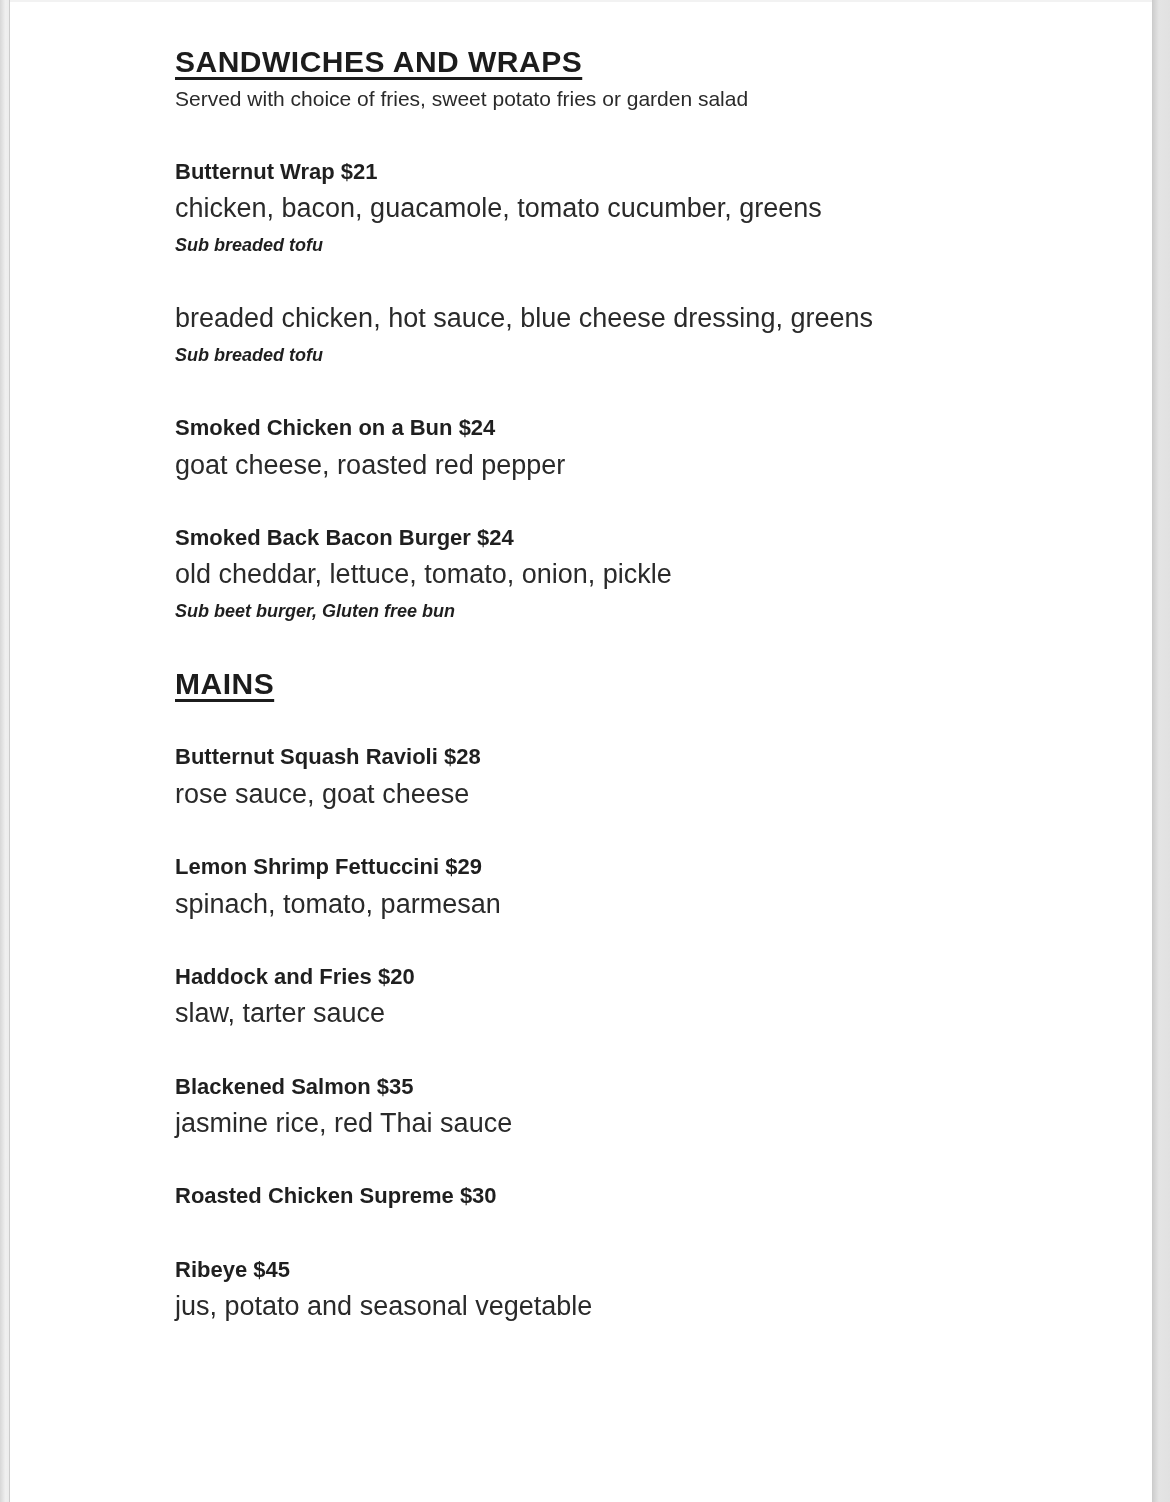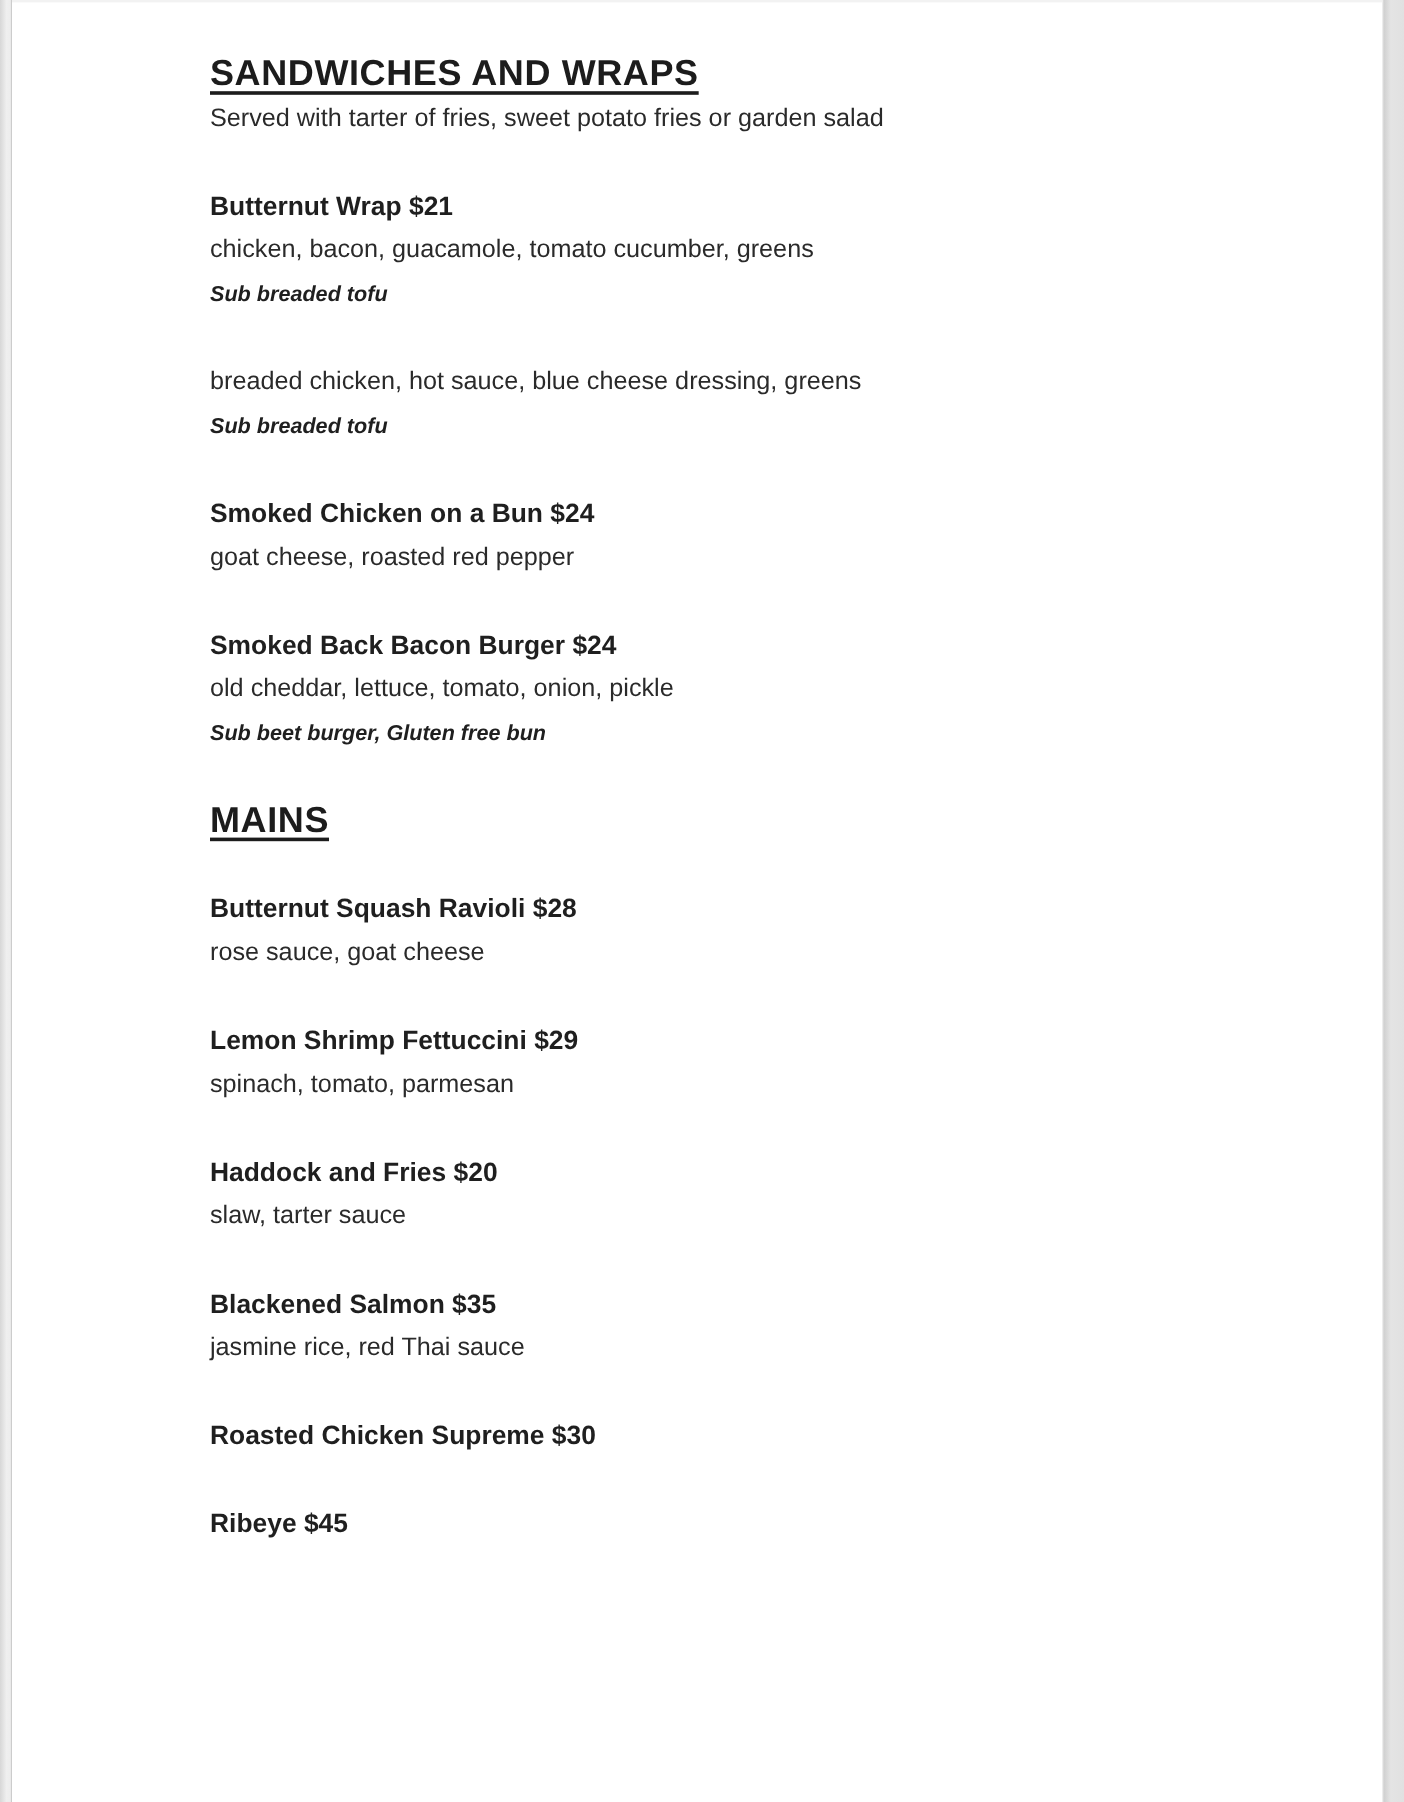--- a/index.html
+++ b/index.html
@@ -40,34 +40,34 @@
     letter-spacing: 0.5px;
     color: #1c1c1c;
     text-decoration: underline;
     text-decoration-thickness: 2.5px;
     text-underline-offset: 5px;
   }
   .subtitle   { font-size: 21px; color: #2a2a2a; }
   .menu-item  { margin-top: 36.6px; }
   .section-mains { margin-top: 36.6px; }
   .item-title { font-size: 22px; font-weight: bold; color: #1f1f1f; }
-  .item-desc  { font-size: 21px; color: #2a2a2a; }
+  .item-desc  { font-size: 27px; color: #2a2a2a; }
   .item-note  { font-size: 18px; font-weight: bold; font-style: italic; color: #1f1f1f; }
 </style>
 </head>
 <body>
 
 <div class="edge edge-left"></div>
 <div class="edge edge-right"></div>
 
 <div class="page">
 
   <section>
     <h2 class="section-title line">SANDWICHES AND WRAPS</h2>
-    <p class="subtitle line">Served with tarter of fries, sweet potato fries or garden salad</p>
+    <p class="subtitle line">Served with choice of fries, sweet potato fries or garden salad</p>
 
     <div class="menu-item">
       <p class="item-title line"><span>Butternut Wrap</span> <span>$21</span></p>
       <p class="item-desc line">chicken, bacon, guacamole, tomato cucumber, greens</p>
       <p class="item-note line">Sub breaded tofu</p>
     </div>
 
     <div class="menu-item">
       <p class="item-desc line">breaded chicken, hot sauce, blue cheese dressing, greens</p>
       <p class="item-note line">Sub breaded tofu</p>
@@ -107,16 +107,17 @@
       <p class="item-title line"><span>Blackened Salmon</span> <span>$35</span></p>
       <p class="item-desc line">jasmine rice, red Thai sauce</p>
     </div>
 
     <div class="menu-item">
       <p class="item-title line"><span>Roasted Chicken Supreme</span> <span>$30</span></p>
     </div>
 
     <div class="menu-item">
       <p class="item-title line"><span>Ribeye</span> <span>$45</span></p>
+      <p class="item-desc line">jus, potato and seasonal vegetable</p>
     </div>
   </section>
 
 </div>
 
 </body></html>

